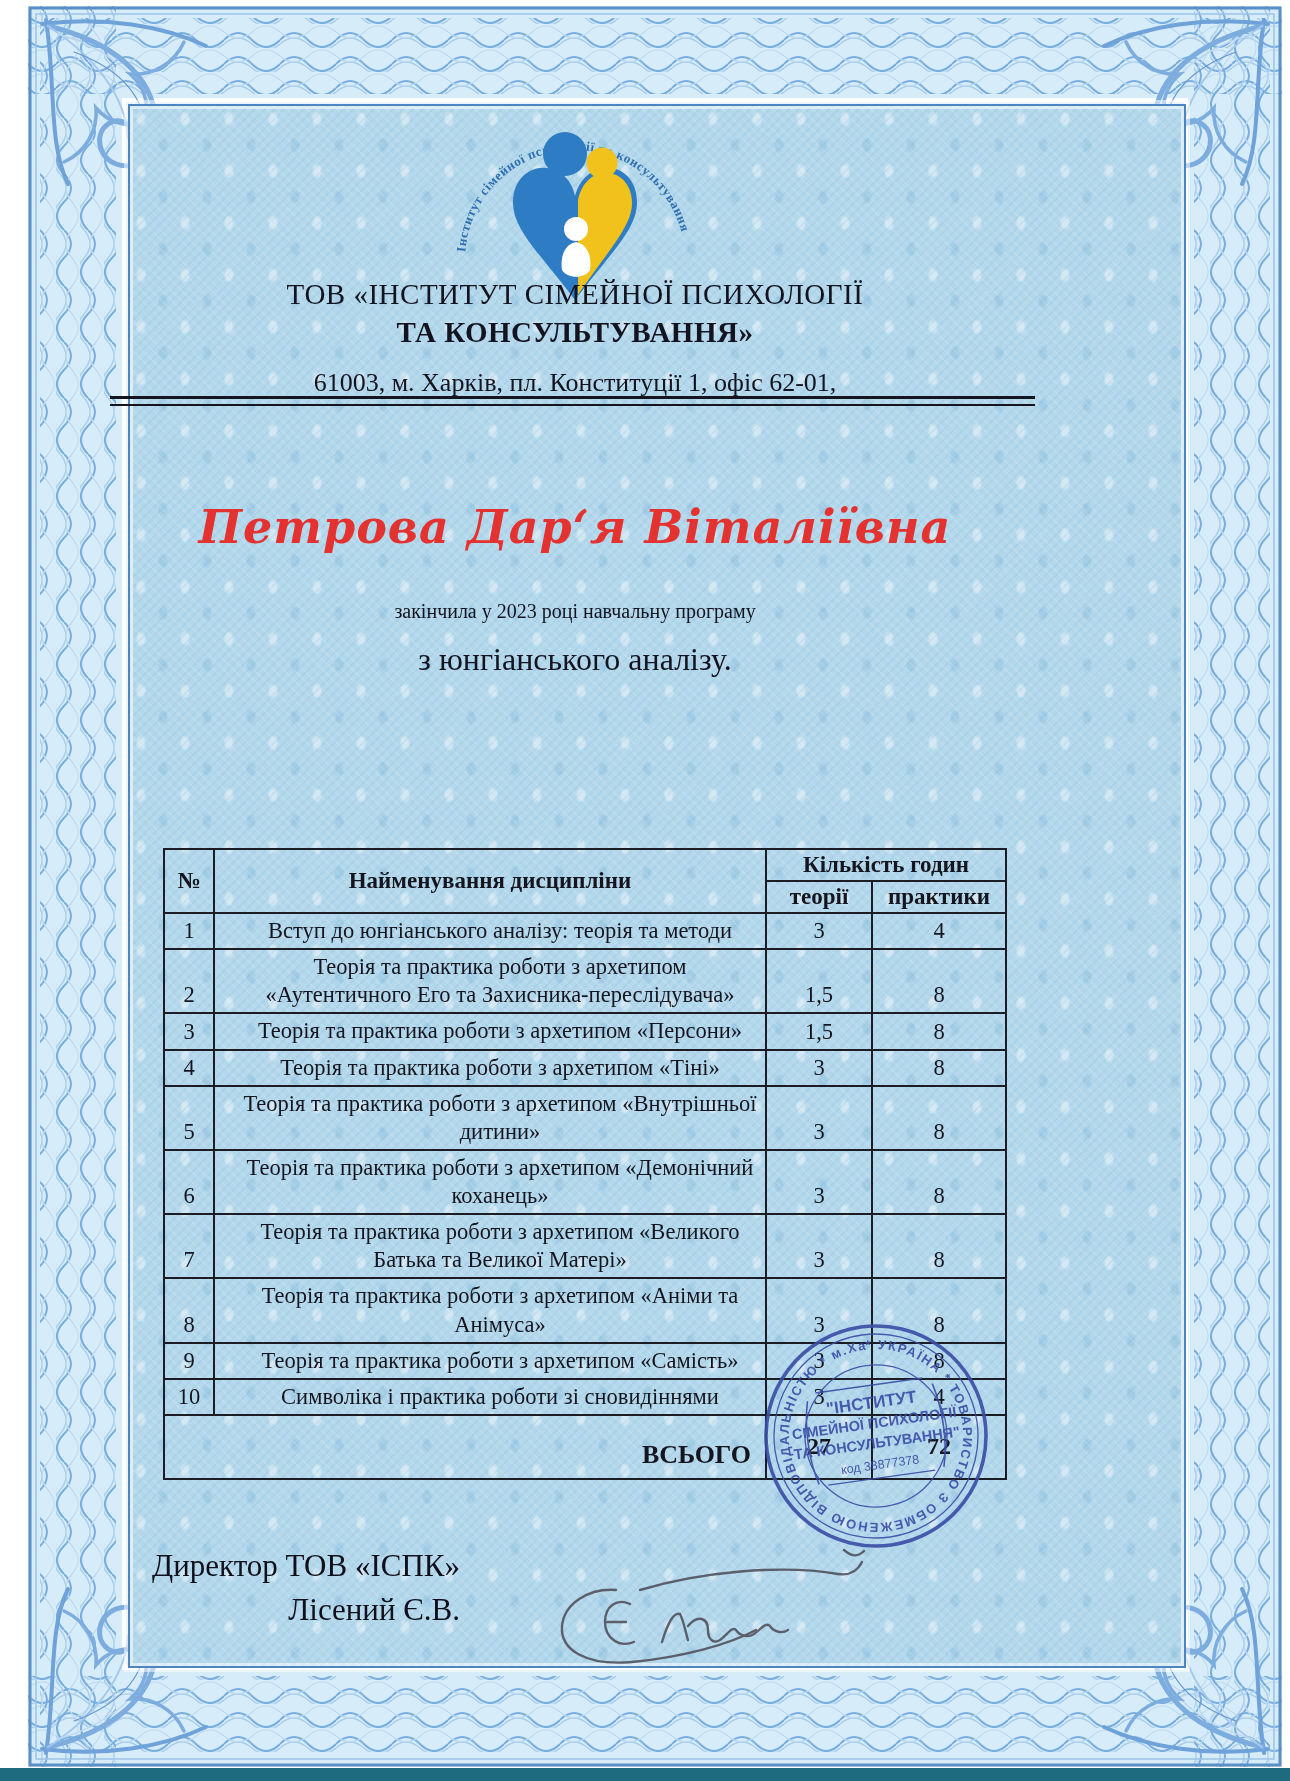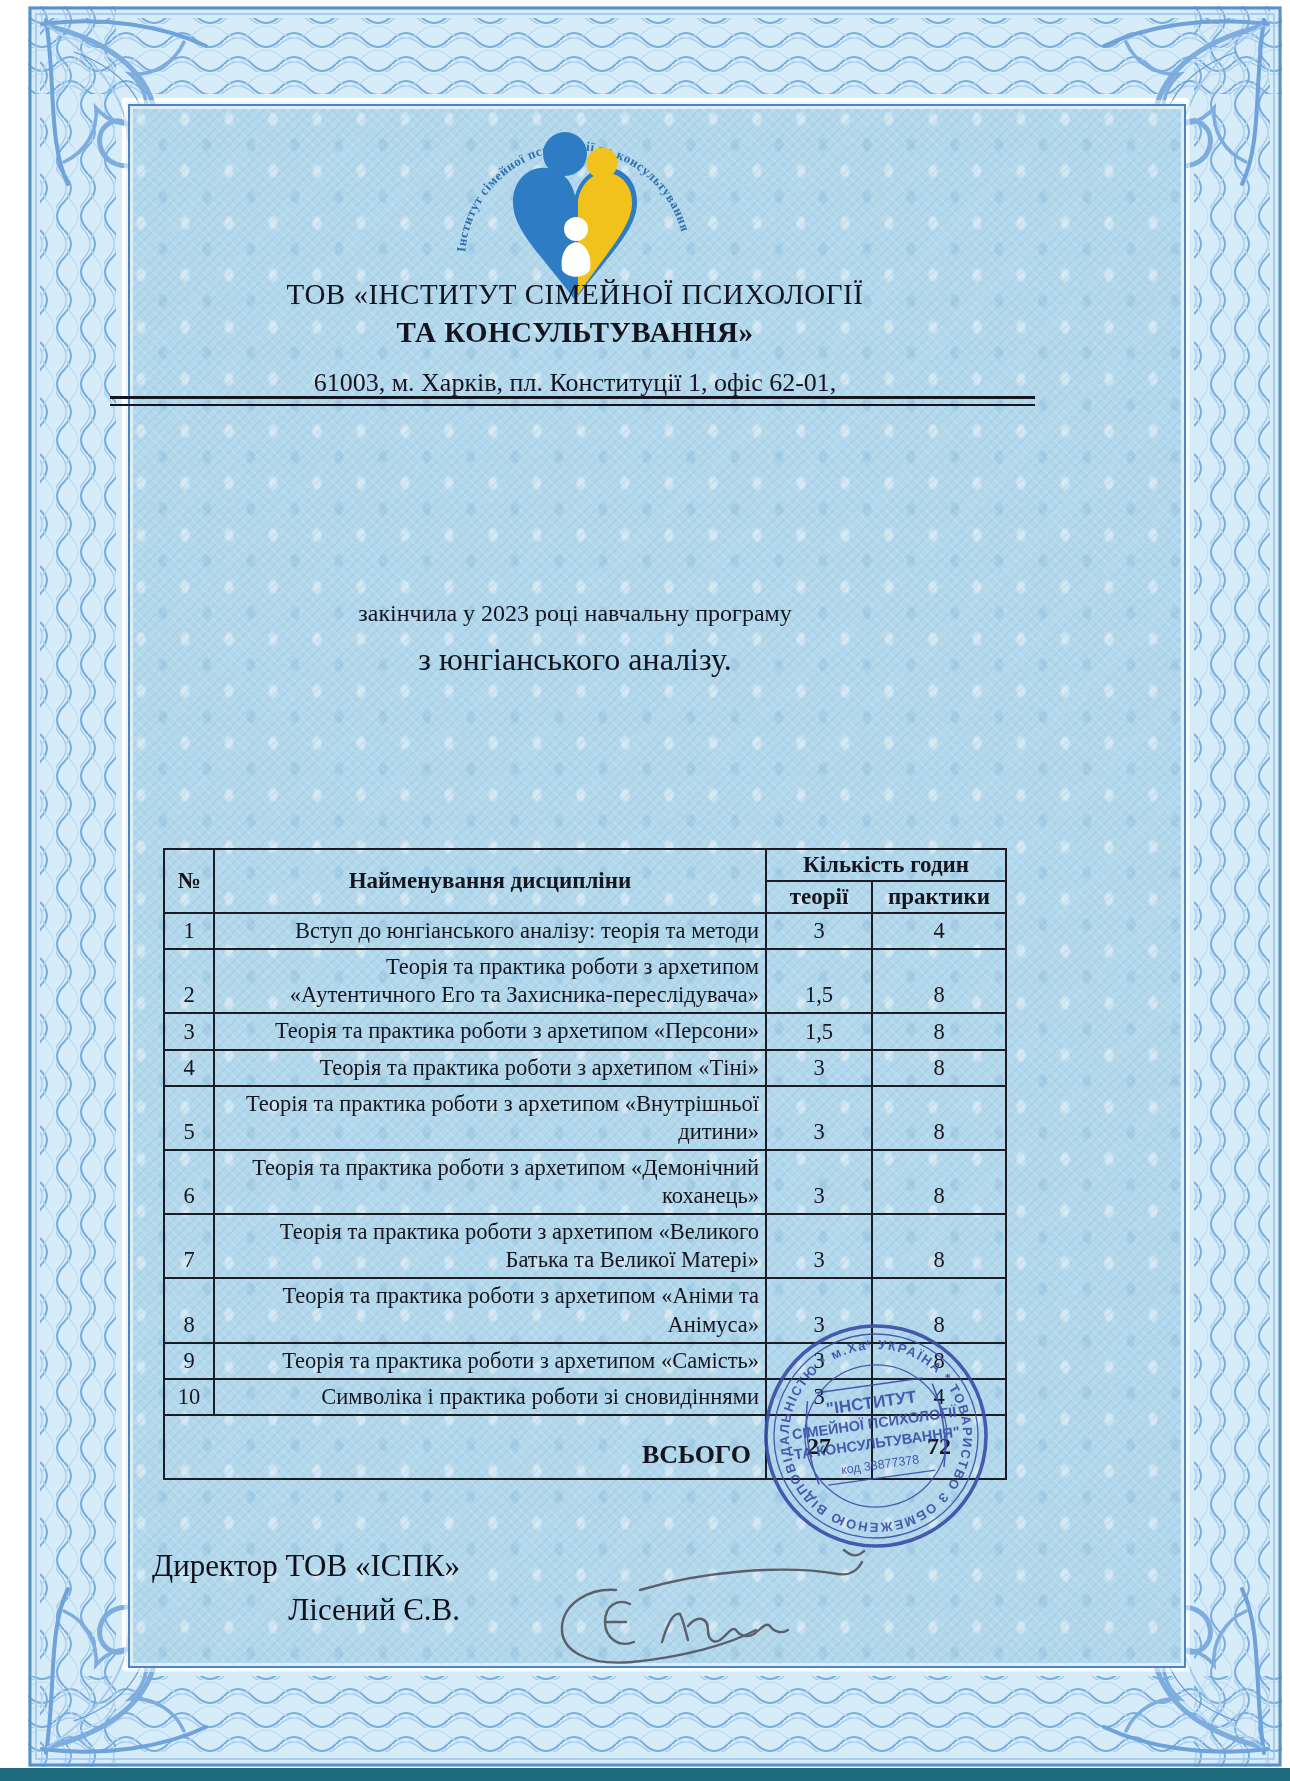--- a/index.html
+++ b/index.html
@@ -28,37 +28,37 @@
   .org-line1{top:278px;font-size:29px;font-weight:normal;letter-spacing:.5px;}
   .org-line2{top:316px;font-size:29px;font-weight:bold;letter-spacing:.5px;}
   .address{top:368px;font-size:26px;}
   .separator{
     position:absolute;left:110px;top:396px;width:925px;height:5px;
     border-top:3px solid #15151f;border-bottom:2px solid #15151f;
   }
   .doc-title{top:441px;font-size:30px;}
   .student-name{top:500px;font-size:46px;font-weight:bold;font-style:italic;color:#e3322f;
     font-family:"DejaVu Serif","Liberation Serif",serif;letter-spacing:1px;}
-  .body-line1{top:600px;font-size:24px;}
+  .body-line1{top:600px;font-size:20px;}
   .body-line2{top:641px;font-size:32px;}
   .body-line3{top:680px;font-size:28px;}
   
   .hours-table{
     position:absolute;left:163px;top:848px;width:842px;
     border-collapse:collapse;table-layout:fixed;color:#15151f;
   }
   .hours-table col.c-num{width:50px;}
   .hours-table col.c-disc{width:552px;}
   .hours-table col.c-theory{width:106px;}
   .hours-table col.c-practice{width:134px;}
   .hours-table th,.hours-table td{border:2px solid #1c1c24;background:transparent;}
   .hours-table th{font-size:23px;font-weight:bold;padding:2px 4px;}
   .hours-table td{font-size:22.5px;padding:3px 6px;}
   .hours-table td.num{text-align:center;vertical-align:bottom;padding-bottom:4px;}
-  .hours-table td.disc{text-align:right;vertical-align:top;padding-left:26px;line-height:1.25;}
+  .hours-table td.disc{text-align:center;vertical-align:top;padding-left:26px;line-height:1.25;}
   .hours-table td.th,.hours-table td.pr{text-align:center;vertical-align:bottom;padding-bottom:4px;}
   .hours-table td.total-label{font-size:26px;font-weight:bold;text-align:right;padding:24px 14px 8px 6px;}
   .hours-table td.total-val{font-size:24px;font-weight:bold;text-align:center;vertical-align:middle;}
   
   .director{position:absolute;left:152px;top:1544px;font-size:31px;color:#10101c;line-height:1.42;text-align:right;}
   .signature-svg{position:absolute;left:520px;top:1528px;}
   .stamp-svg{position:absolute;left:756px;top:1316px;transform:rotate(-8deg);opacity:.9;}
   .logo-svg{position:absolute;left:445px;top:110px;}
   .bottom-strip{position:absolute;left:0;top:1768px;width:1290px;height:13px;background:#1d6b7c;z-index:5;}
 </style>
@@ -132,20 +132,21 @@
         <circle cx="131" cy="119" r="12" fill="#ffffff"></circle>
         <path d="M131,132 C120,134 115,146 117,160 C122,169 140,169 145,160 C147,146 142,134 131,132 Z" fill="#ffffff"></path>
       </g>
     </svg>
 
     <div class="ctext org-line1">ТОВ «ІНСТИТУТ СІМЕЙНОЇ ПСИХОЛОГІЇ</div>
     <div class="ctext org-line2">ТА КОНСУЛЬТУВАННЯ»</div>
     <div class="ctext address">61003, м. Харків, пл. Конституції 1, офіс 62-01,</div>
     <div class="separator"></div>
 
+    <div class="ctext student-name" style="color: rgb(227, 50, 47);">Петрова Дар‘я Віталіївна</div>
     <div class="ctext body-line1">закінчила у 2023 році навчальну програму</div>
     <div class="ctext body-line2">з юнгіанського аналізу.</div>
 
     <table class="hours-table">
       <colgroup>
         <col class="c-num">
           <col class="c-disc">
           <col class="c-theory">
           <col class="c-practice">
       </colgroup>

